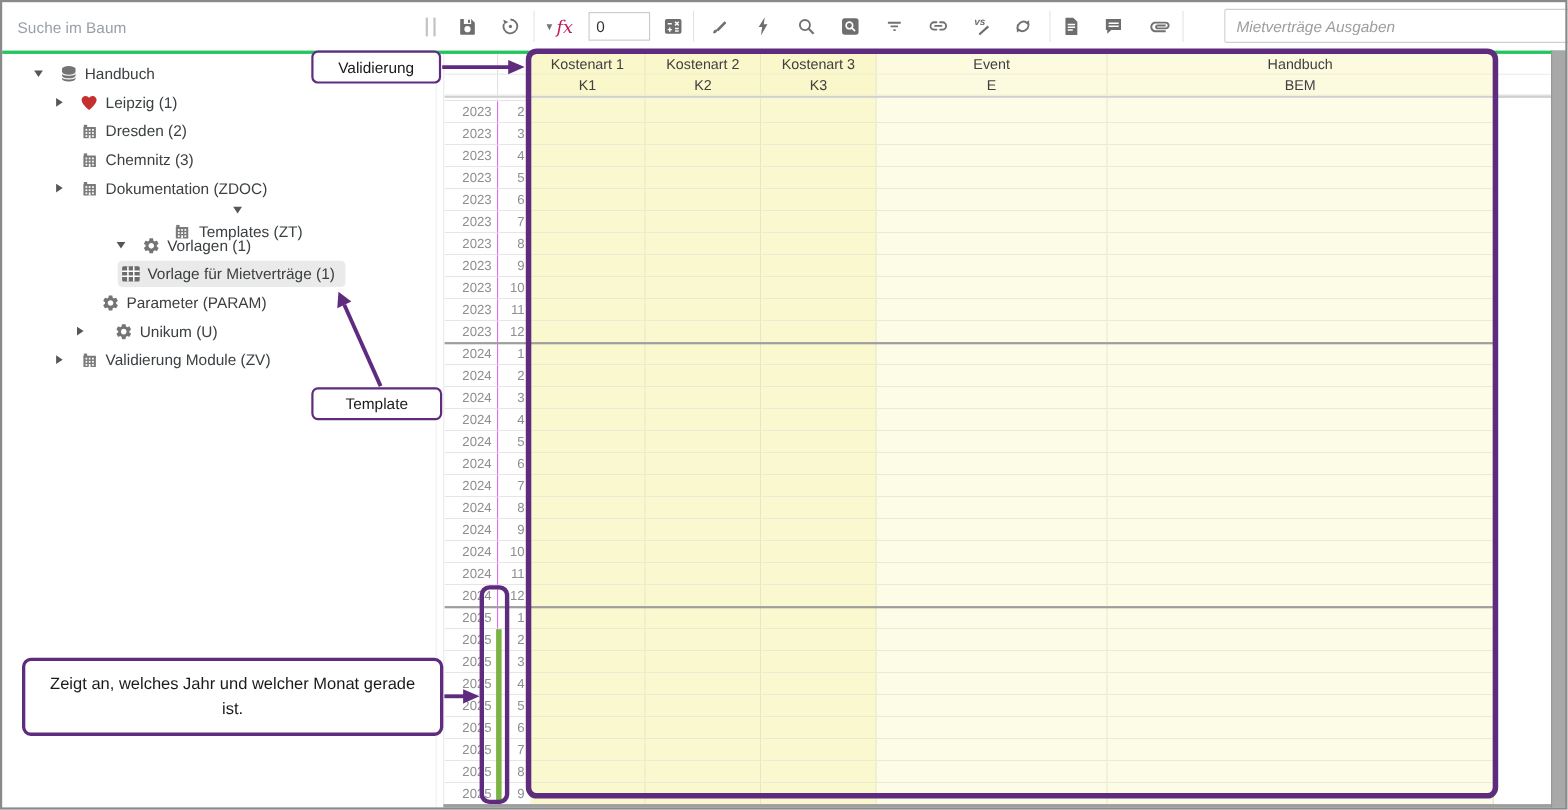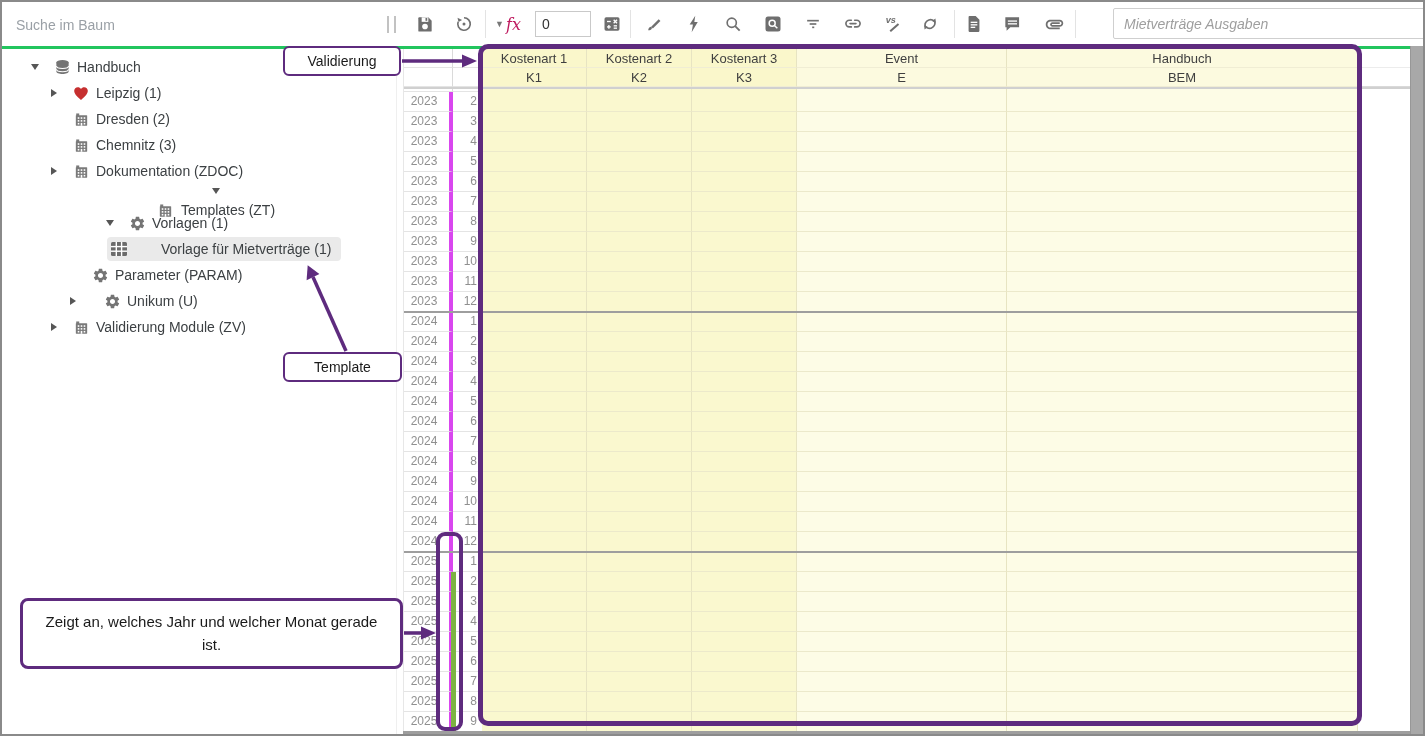--- a/index.html
+++ b/index.html
@@ -24,21 +24,21 @@
   #name-input{position:absolute;left:1090px;top:6px;width:326px;height:31px;border:1px solid #cfcfcf;border-radius:2px;box-sizing:border-box;padding:0 10px;font-size:14px;color:#444;outline:none;margin-left:21px;}
   #name-input::placeholder{font-style:italic;color:#9e9e9e;}
   
   #tree-panel{position:absolute;left:2px;top:46px;width:394px;height:688px;background:#fff;border-right:1px solid #efefef;z-index:10;}
   #tree{list-style:none;margin:0;padding:8px 0 0 0;}
   .titem{height:26px;display:flex;align-items:center;font-size:14px;color:#3c4043;cursor:pointer;white-space:nowrap;}
   .titem .exp{width:14px;height:14px;display:flex;align-items:center;justify-content:center;flex:none;}
   .exp.expanded::before{content:'';border-left:4.5px solid transparent;border-right:4.5px solid transparent;border-top:6px solid #565656;}
   .exp.collapsed::before{content:'';border-top:4.5px solid transparent;border-bottom:4.5px solid transparent;border-left:6px solid #565656;}
   .titem .rowc{display:flex;align-items:center;margin-left:8px;padding:3px 10px 3px 3px;border-radius:4px;}
-  .titem.selected .rowc{background:#eaeaea;gap:27px;}
+  .titem.selected .rowc{background:#eaeaea;}
   .titem .ticon{width:18px;height:18px;flex:none;display:flex;align-items:center;justify-content:center;}
   .titem .tlabel{margin-left:6px;}
   
   #grid-wrap{position:absolute;left:403px;top:49px;width:1007px;height:683px;overflow:hidden;z-index:5;background:#fff;border-left:1px solid #e7e7e7;}
   .grow{display:flex;position:relative;}
   .gcell{box-sizing:border-box;flex:none;overflow:hidden;}
   .w-year{width:49px;} .w-month{width:29px;} .w-k{width:105px;} .w-e{width:210px;} .w-b{width:351px;} .w-fill{width:53px;}
   .rh{background:#fff;border-right:1px solid #dadada;border-bottom:1px solid #e4e4e4;}
   .rh.w-month{border-right:none;}
   .hd{border-right:1px solid #e7e4c2;border-bottom:1px solid #f0edd4;background:#faf7cb;
@@ -47,21 +47,21 @@
   .hrow{height:19px;}
   #split-line{height:2px;background:#d0d0d0;}
   .sprow{height:3px;}
   .sp-y{background:#faf8cf;border-right:1px solid #e7e4c2;}
   .sp-y.lite{background:#fdfce6;}
   .drow{height:20px;}
   .dc{border-right:1px solid #e7e4c2;border-bottom:1px solid #ece9cb;background:#faf8cf;cursor:cell;}
   .dc.lite{background:#fdfce6;}
   .c-year,.c-month{background:#fff;border-bottom:1px solid #e4e4e4;font-size:12px;color:#8f8f8f;
       text-align:right;line-height:19px;padding-right:5px;box-sizing:border-box;}
-  .c-year{border-right:4px solid #d946ef;text-align:center;}
+  .c-year{border-right:1px solid #d946ef;}
   .year-sep::before{content:'';position:absolute;left:0;right:53px;top:-1px;height:2px;background:#9e9e9e;z-index:3;}
   #current-marker{position:absolute;left:47px;top:523px;width:5px;height:160px;background:#7cb342;z-index:4;}
   
   #grid-outline{position:absolute;left:478px;top:44px;width:884px;height:682px;border:5px solid #5e2b7e;border-radius:10px;box-sizing:border-box;z-index:40;pointer-events:none;}
   #month-outline{position:absolute;left:436px;top:532px;width:27px;height:199px;border:4px solid #5e2b7e;border-radius:9px;box-sizing:border-box;z-index:40;pointer-events:none;}
   .callout{position:absolute;background:#fff;border:2.5px solid #5e2b7e;border-radius:6px;display:flex;align-items:center;justify-content:center;font-size:14px;color:#1a1a1a;z-index:51;box-sizing:border-box;text-align:center;}
   #wertreihen-box{left:283px;top:46px;width:118px;height:30px;}
   #template-box{left:283px;top:352px;width:119px;height:30px;}
   #zeigt-box{left:20px;top:598px;width:383px;height:71px;border-width:3px;border-radius:8px;font-size:15px;line-height:1.5;padding:4px 12px;}
   #arrow-overlay{position:absolute;left:0;top:0;width:1425px;height:736px;z-index:50;pointer-events:none;}

